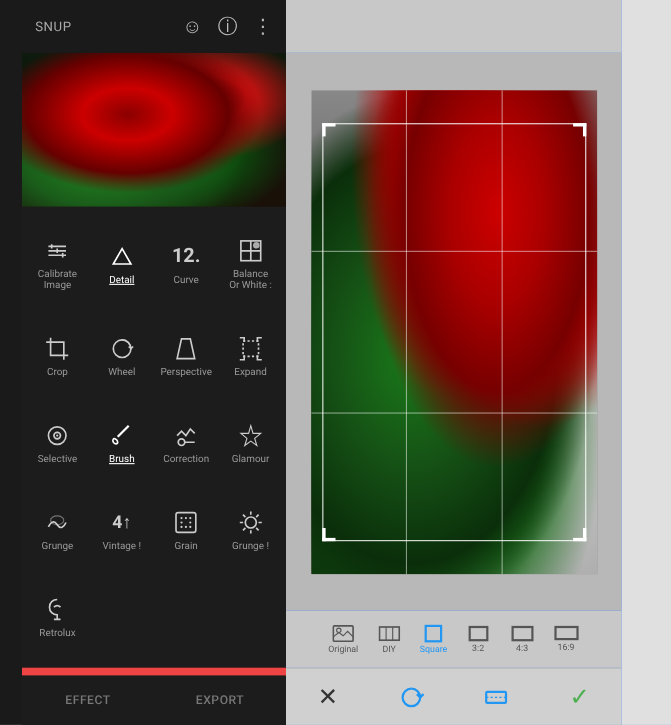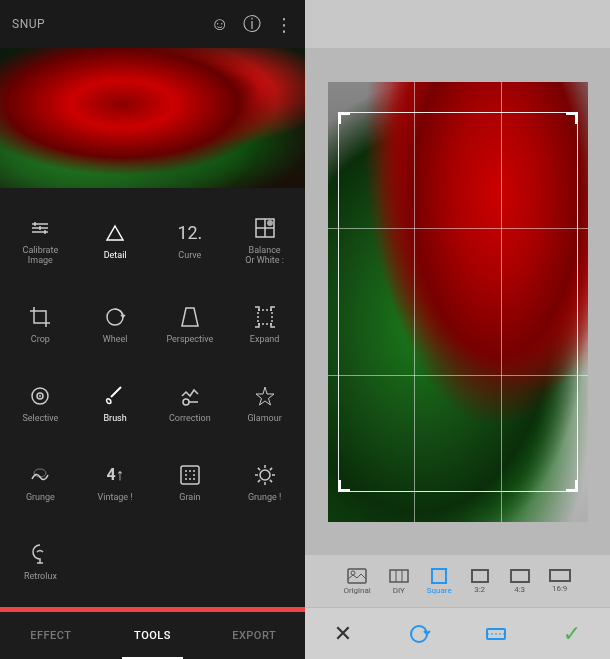--- a/index.html
+++ b/index.html
@@ -7,26 +7,27 @@
       width: 610px;
       height: 659px;
       overflow: hidden;
       font-family: 'Roboto', Arial, sans-serif;
       background: #e0e0e0;
       display: flex;
     }
 
     
     .left-panel {
-      width: 305px;
+      width: 260px;
       height: 659px;
       background: #1a1a1a;
       display: flex;
       flex-direction: column;
       position: relative;
+      padding-left: 20px;
     }
 
     .left-top-bar {
       height: 48px;
       background: #1a1a1a;
       display: flex;
       align-items: center;
       justify-content: space-between;
       padding: 0 12px;
     }
@@ -100,29 +101,30 @@
 
     .tool-label {
       color: #999;
       font-size: 9px;
       text-align: center;
       line-height: 1.2;
     }
 
     .tool-label-white {
       color: #ffffff;
+      text-decoration: underline;
     }
 
     
     .bottom-tabs {
       height: 52px;
       background: #1c1c1c;
       display: flex;
       align-items: flex-end;
-      border-top: 5px solid #ef4444;
+      border-top: 7px solid #ef4444;
     }
 
     .tab-item {
       flex: 1;
       display: flex;
       flex-direction: column;
       align-items: center;
       justify-content: center;
       color: #777;
       font-size: 11px;
@@ -369,21 +371,21 @@
     </div>
     <div class="tool-item">
       <div class="tool-icon">
         <svg width="24" height="24" viewBox="0 0 24 24" fill="none">
           <polygon points="12,5 20,19 4,19" stroke="#fff" stroke-width="1.5" fill="none"></polygon>
         </svg>
       </div>
       <span class="tool-label tool-label-white">Detail</span>
     </div>
     <div class="tool-item">
-      <div class="tool-icon" style="color:#ccc; font-size:18px; font-weight:normal;">12.</div>
+      <div class="tool-icon" style="color:#ccc; font-size:18px; font-weight:bold;">12.</div>
       <span class="tool-label">Curve</span>
     </div>
     <div class="tool-item">
       <div class="tool-icon">
         <svg width="24" height="24" viewBox="0 0 24 24" fill="none">
           <rect x="3" y="3" width="18" height="18" stroke="#ccc" stroke-width="1.5" fill="none"></rect>
           <line x1="3" y1="12" x2="21" y2="12" stroke="#ccc" stroke-width="1.5"></line>
           <line x1="12" y1="3" x2="12" y2="21" stroke="#ccc" stroke-width="1.5"></line>
           <circle cx="17" cy="7" r="3" fill="#aaa"></circle>
         </svg>
@@ -524,23 +526,20 @@
         </svg>
       </div>
       <span class="tool-label">Retrolux</span>
     </div>
   </div>
 
   <div class="bottom-tabs">
     <div class="tab-item">
       <span>EFFECT</span>
     </div>
-    <div class="tab-item active">
-      <span>TOOLS</span>
-    </div>
     <div class="tab-item">
       <span>EXPORT</span>
     </div>
   </div>
 </div>
 
 <div class="right-panel">
 
   <div class="right-top-bar">
   </div>

